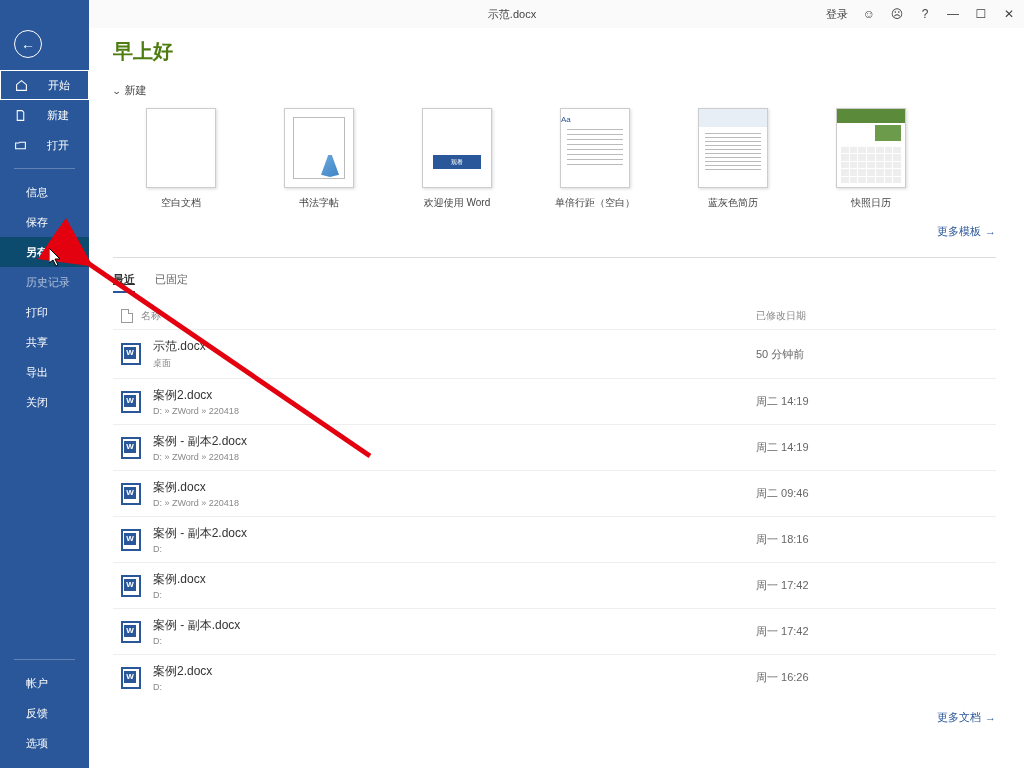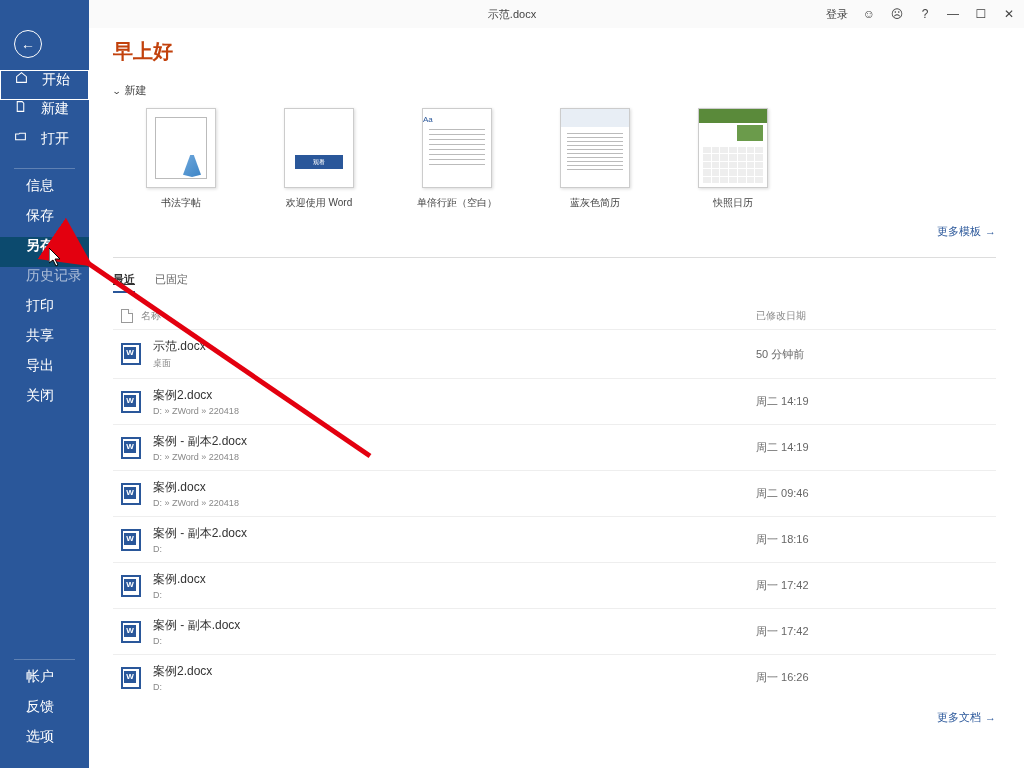--- a/index.html
+++ b/index.html
@@ -6,30 +6,30 @@
 body { width: 1024px; height: 768px; overflow: hidden; background: #fff; position: relative; }
 
 .titlebar { position: absolute; top: 0; left: 0; right: 0; height: 28px; display: flex; align-items: center; justify-content: center; background: #fafafa; }
 .titlebar .title { font-size: 11px; color: #444; }
 .titlebar .right { position: absolute; right: 6px; top: 0; height: 28px; display: flex; align-items: center; gap: 10px; }
 .titlebar .right span { font-size: 12px; color: #444; cursor: pointer; width: 18px; text-align: center; }
 .titlebar .right .login { width: auto; font-size: 11px; margin-right: 2px; }
 
 .sidebar { position: absolute; top: 0; left: 0; bottom: 0; width: 89px; background: #2a579a; color: #fff; display: flex; flex-direction: column; padding-top: 30px; }
 .sidebar .back { width: 28px; height: 28px; border: 1px solid #fff; border-radius: 50%; margin-left: 14px; margin-bottom: 12px; display: flex; align-items: center; justify-content: center; font-size: 14px; cursor: pointer; }
-.sidebar .item { height: 30px; display: flex; font-size: 14px; padding-left: 14px; cursor: pointer; gap: 14px; }
+.sidebar .item { height: 30px; display: flex; align-items: center; font-size: 11px; padding-left: 14px; cursor: pointer; gap: 20px; }
 .sidebar .item.selected { border: 1px solid #fff; }
 .sidebar .item.hover { background: #0c4a6e; font-weight: bold; }
 .sidebar .item .ico { width: 13px; height: 13px; display: inline-block; }
 .sidebar .divider { height: 1px; background: rgba(255,255,255,0.25); margin: 8px 14px; }
 .sidebar .spacer { flex: 1; }
 .sidebar .textonly { padding-left: 26px; }
 
 .main { position: absolute; left: 89px; right: 0; top: 28px; bottom: 0; padding: 10px 28px 0 24px; overflow: hidden; }
-.main h1 { font-size: 20px; font-weight: 600; color: #c2410c; margin-bottom: 18px; }
+.main h1 { font-size: 20px; font-weight: 600; color: #4d7c0f; margin-bottom: 18px; }
 .section-hdr { font-size: 11px; color: #444; margin-bottom: 10px; display: flex; align-items: center; gap: 4px; cursor: pointer; }
 .section-hdr .chev { font-size: 9px; transform: scaleX(1.3); }
 
 .templates { display: flex; gap: 58px; margin-bottom: 14px; margin-left: 28px; }
 .tmpl { width: 80px; display: flex; flex-direction: column; align-items: center; gap: 8px; cursor: pointer; }
 .tmpl .thumb { width: 70px; height: 80px; border: 1px solid #ccc; background: #fff; box-shadow: 1px 1px 3px rgba(0,0,0,0.15); display: flex; align-items: center; justify-content: center; font-size: 8px; color: #888; position: relative; overflow: hidden; }
 .tmpl .label { font-size: 10px; color: #444; text-align: center; white-space: nowrap; }
 .thumb-blank { }
 .thumb-calli::after { content:""; position:absolute; left:8px; top:8px; right:8px; bottom:8px; border:1px solid #bbb; }
 .thumb-calli .pen { position:absolute; bottom:10px; right:14px; width:18px; height:22px; background: linear-gradient(135deg,#6fa8dc,#3d85c6); clip-path: polygon(40% 0,60% 0,100% 90%,50% 100%,0 90%); }
@@ -160,20 +160,24 @@
 <div class="main">
   <h1>早上好</h1>
 
   <div class="section-hdr">
     <span class="chev">⌄</span>
     <span>新建</span>
   </div>
 
   <div class="templates" id="templates">
       <div class="tmpl">
+        <div class="thumb thumb-blank"></div>
+        <div class="label">空白文档</div>
+      </div>
+      <div class="tmpl">
         <div class="thumb thumb-calli">
           <div class="pen"></div>
         </div>
         <div class="label">书法字帖</div>
       </div>
       <div class="tmpl">
         <div class="thumb thumb-welcome">
           <div class="bar">观看</div>
         </div>
         <div class="label">欢迎使用 Word</div>

